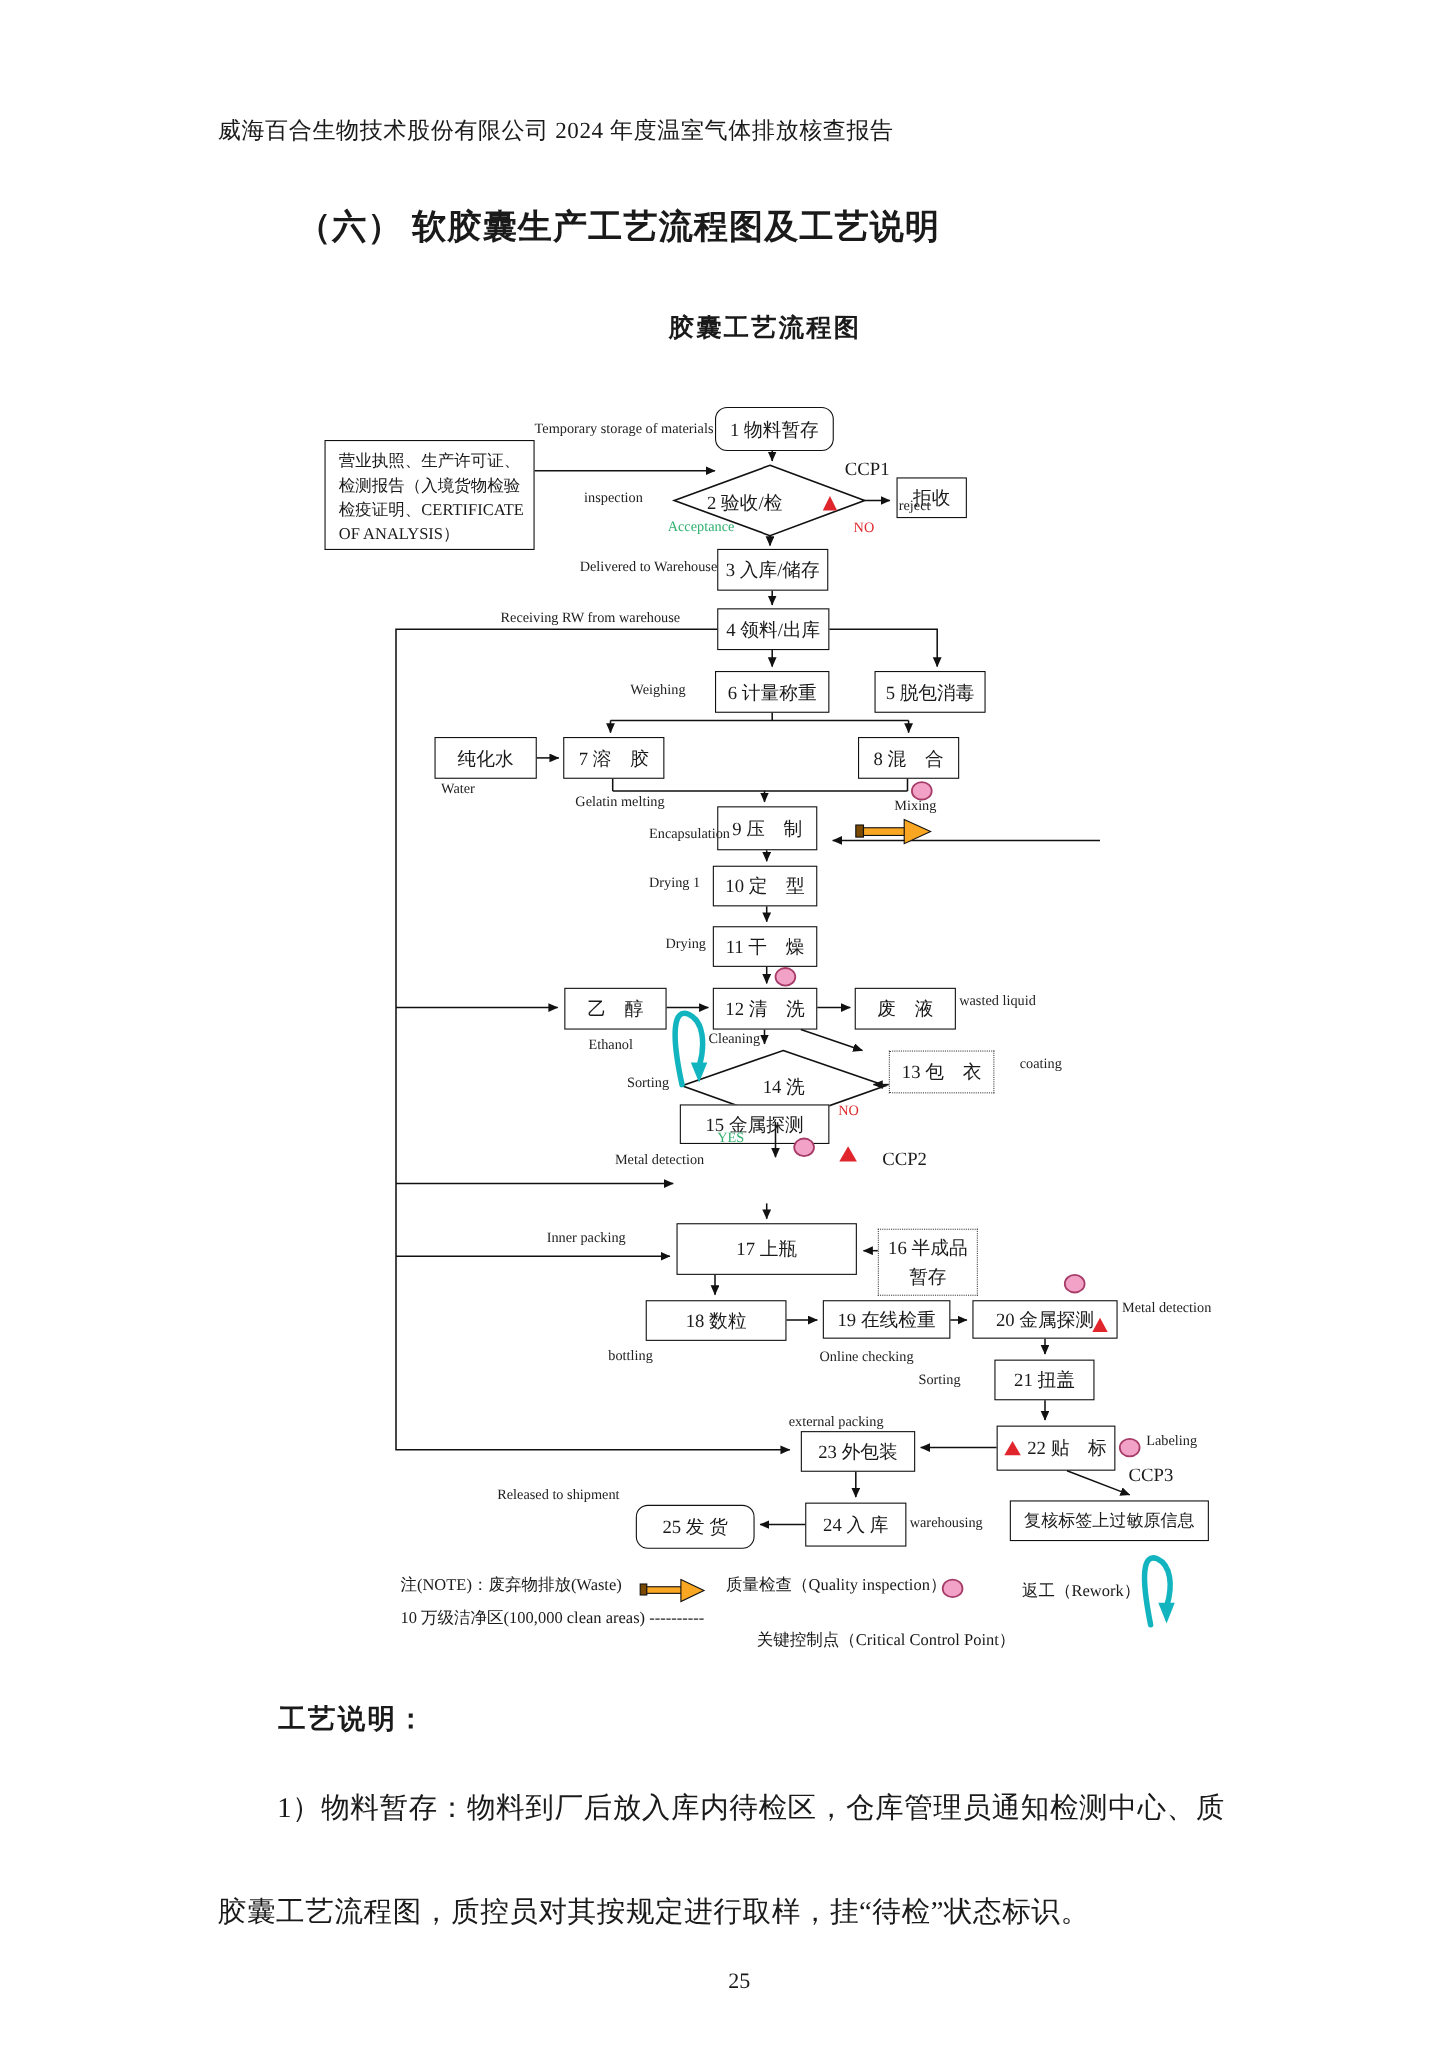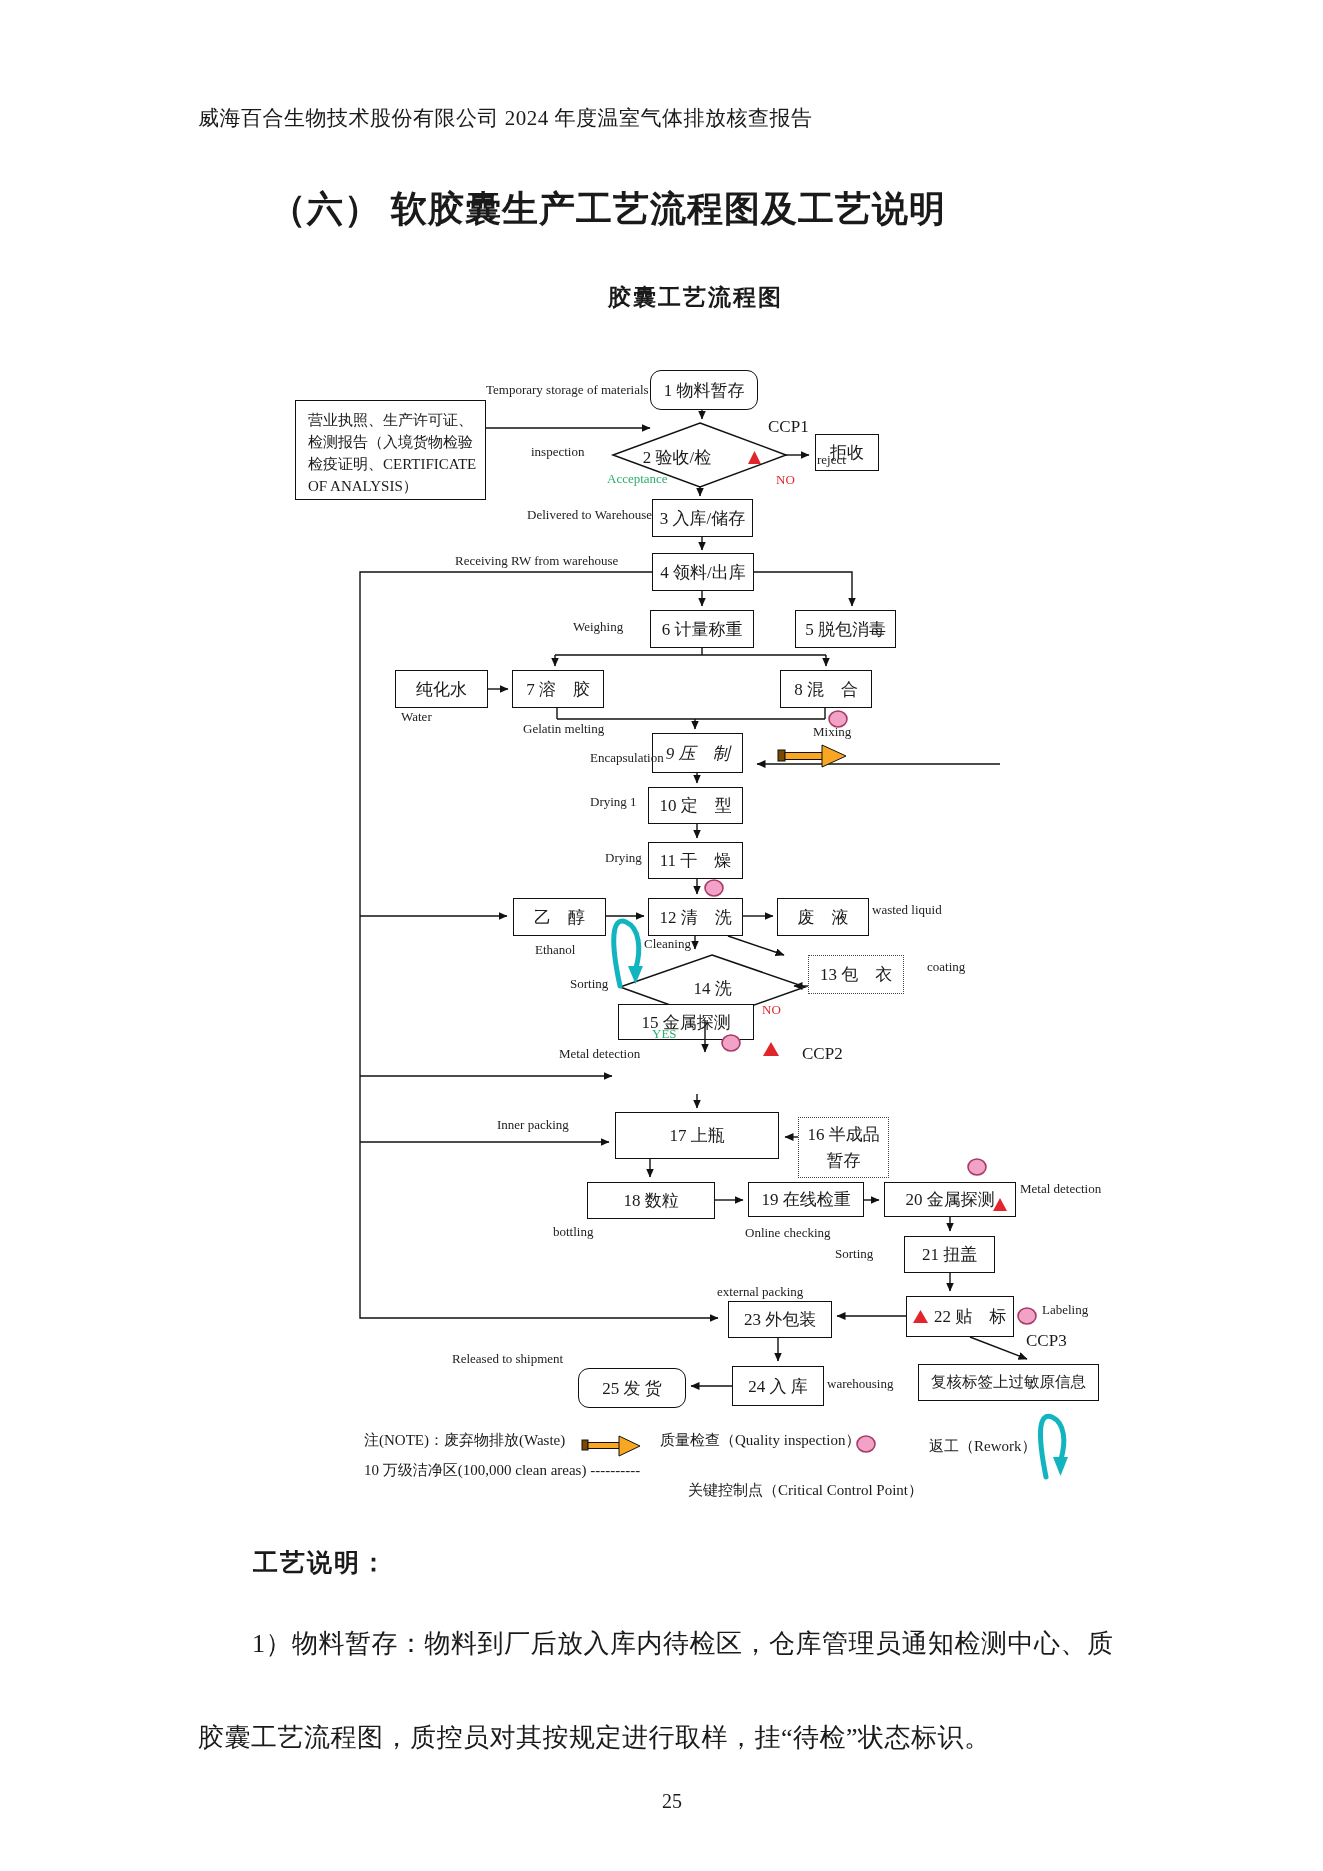--- a/index.html
+++ b/index.html
@@ -6,21 +6,21 @@
   .page{
     position:relative;width:1323px;height:1871px;margin:0 auto;background:#ffffff;
     font-family:"Liberation Serif","DejaVu Serif",serif;color:#1a1a1a;overflow:hidden;
   }
   :root{
     --green:#2EAF6E; --red:#E0262C; --pink:#F2A2C6; --pink-stroke:#A63B68;
     --orange:#F9A623; --teal:#12B5BF; --line:#111111;
   }
   .abs{position:absolute;}
   .hdr{font-size:21px;letter-spacing:.5px;}
-  .sec-title{font-size:36px;font-weight:bold;letter-spacing:1px;}
+  .sec-title{font-size:31px;font-weight:bold;letter-spacing:1px;}
   .chart-title{font-size:23px;font-weight:bold;letter-spacing:2px;}
   .nb{
     position:absolute;z-index:2;border:1.5px solid #111;background:#fff;
     display:flex;align-items:center;justify-content:center;
     font-size:17px;white-space:nowrap;box-sizing:border-box;
   }
   .nb.round{border-radius:11px;}
   .nb.dotted{border:1.5px dotted #444;}
   .nb.col{flex-direction:column;line-height:26px;}
   .dtext{position:absolute;z-index:2;font-size:17px;text-align:center;white-space:nowrap;}
@@ -64,21 +64,21 @@
   <div class="nb round" style="left:650px;top:370px;width:108px;height:40px;">1 物料暂存</div>
   <div class="dtext" style="left:612px;top:446px;width:130px;">2 验收/检</div>
   <div class="nb" style="left:815px;top:434px;width:64px;height:37px;">拒收</div>
   <div class="nb" style="left:652px;top:499px;width:101px;height:38px;">3 入库/储存</div>
   <div class="nb" style="left:652px;top:553px;width:102px;height:38px;">4 领料/出库</div>
   <div class="nb" style="left:795px;top:610px;width:101px;height:38px;">5 脱包消毒</div>
   <div class="nb" style="left:650px;top:610px;width:104px;height:38px;text-align:center;">6 计量称重</div>
   <div class="nb" style="left:395px;top:670px;width:93px;height:38px;">纯化水</div>
   <div class="nb" style="left:512px;top:670px;width:92px;height:38px;">7 溶　胶</div>
   <div class="nb" style="left:780px;top:670px;width:92px;height:38px;">8 混　合</div>
-  <div class="nb" style="left:652px;top:733px;width:91px;height:40px;font-style:italic;">9 压　制</div>
+  <div class="nb" style="left:652px;top:733px;width:91px;height:40px;">9 压　制</div>
   <div class="nb" style="left:648px;top:787px;width:95px;height:37px;">10 定　型</div>
   <div class="nb" style="left:648px;top:842px;width:95px;height:37px;">11 干　燥</div>
   <div class="nb" style="left:513px;top:898px;width:93px;height:38px;">乙　醇</div>
   <div class="nb" style="left:648px;top:898px;width:95px;height:38px;">12 清　洗</div>
   <div class="nb" style="left:777px;top:898px;width:92px;height:38px;">废　液</div>
   <div class="nb dotted" style="left:808px;top:955px;width:96px;height:39px;">13 包　衣</div>
   <div class="dtext" style="left:662px;top:977px;width:101px;">14 洗</div>
   <div class="nb" style="left:618px;top:1004px;width:136px;height:36px;">15 金属探测</div>
   <div class="nb dotted col" style="left:798px;top:1117px;width:91px;height:61px;">
     <div>16 半成品</div>

